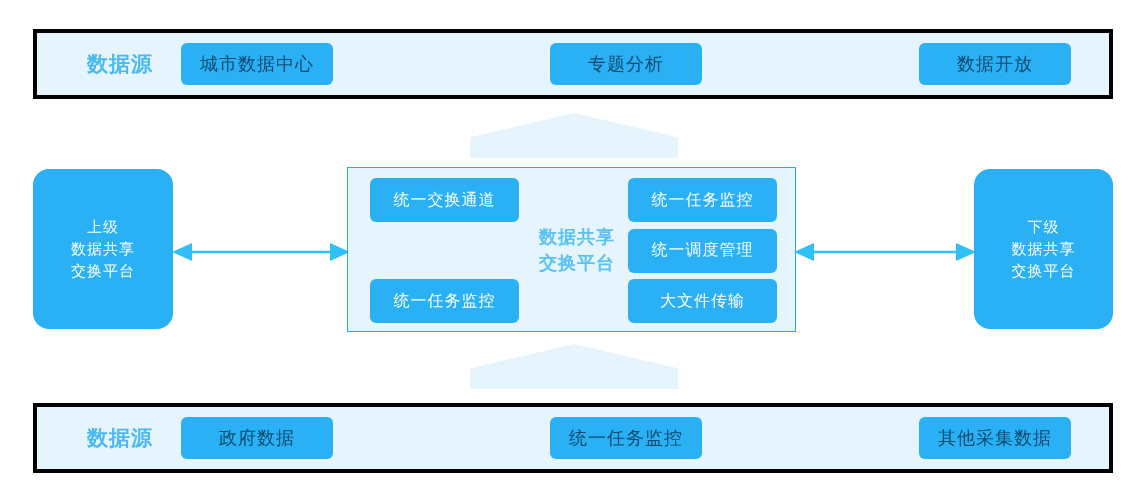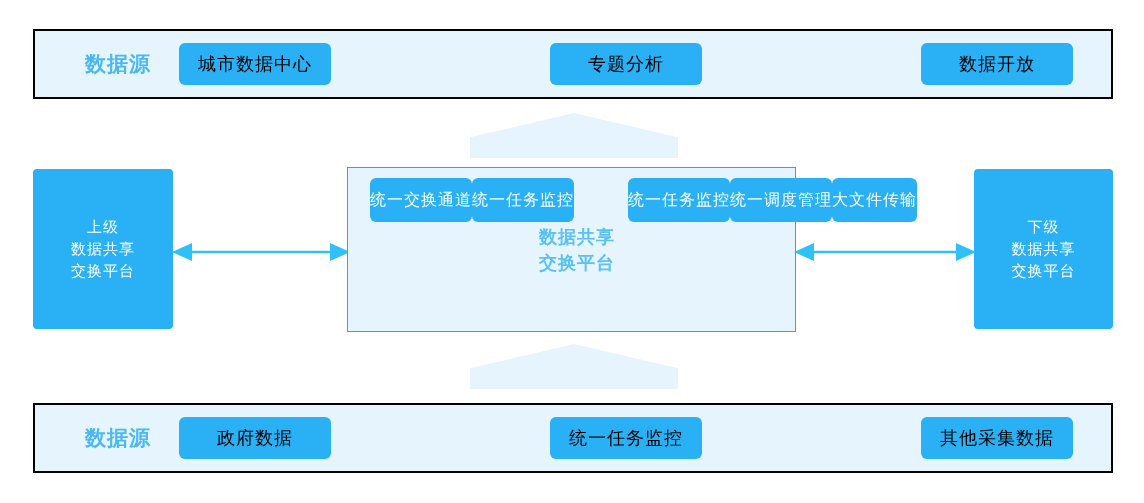--- a/index.html
+++ b/index.html
@@ -16,42 +16,42 @@
     height: 503px;
     background: #ffffff;
     overflow: hidden;
   }
 
   
   .band {
     position: absolute;
     box-sizing: border-box;
     background: #e6f4fd;
-    border: 2px solid #000000;
+    border: 4px solid #000000;
     display: flex;
     align-items: center;
   }
   .band-title {
     color: #4ab9f0;
     font-size: 21px;
     font-weight: bold;
     letter-spacing: 1px;
     white-space: nowrap;
   }
   .band-items {
     display: flex;
     flex: 1;
     align-items: center;
   }
   .pill {
     box-sizing: border-box;
     height: 42px;
     background: #29b0f5;
     border-radius: 6px;
-    color: #000000;
+    color: #0c4a6e;
     font-size: 18px;
     display: flex;
     align-items: center;
     justify-content: center;
     white-space: nowrap;
     letter-spacing: 1px;
   }
 
   
   #band-top {
@@ -81,21 +81,21 @@
     margin-right: 38px;
     justify-content: space-between;
   }
   #band-bottom .pill { width: 152px; }
 
   
   .side-box {
     position: absolute;
     box-sizing: border-box;
     background: #29b0f5;
-    border-radius: 4px;
+    border-radius: 16px;
     color: #ffffff;
     font-size: 15px;
     line-height: 22px;
     display: flex;
     flex-direction: column;
     align-items: center;
     justify-content: center;
     text-align: center;
     letter-spacing: 1px;
   }
@@ -121,21 +121,21 @@
     width: 449px;
     height: 165px;
     background: #e6f4fd;
     border: 1.5px solid #29a7e8;
   }
   .center-col {
     position: absolute;
     top: 10px;
     width: 149px;
     display: flex;
-    flex-direction: row;
+    flex-direction: column;
     justify-content: space-between;
     height: 145px;
   }
   #center-col-left  { left: 22px; }
   #center-col-right { left: 280px; }
   .center-pill {
     box-sizing: border-box;
     height: 44px;
     background: #29b0f5;
     border-radius: 6px;

